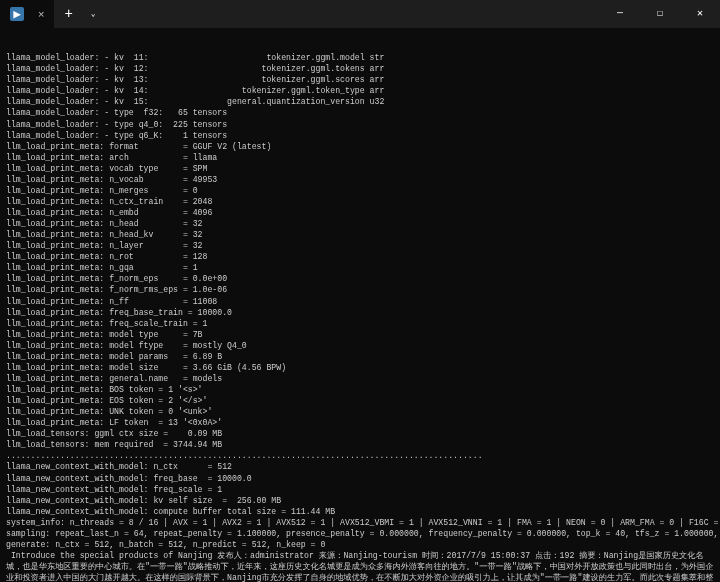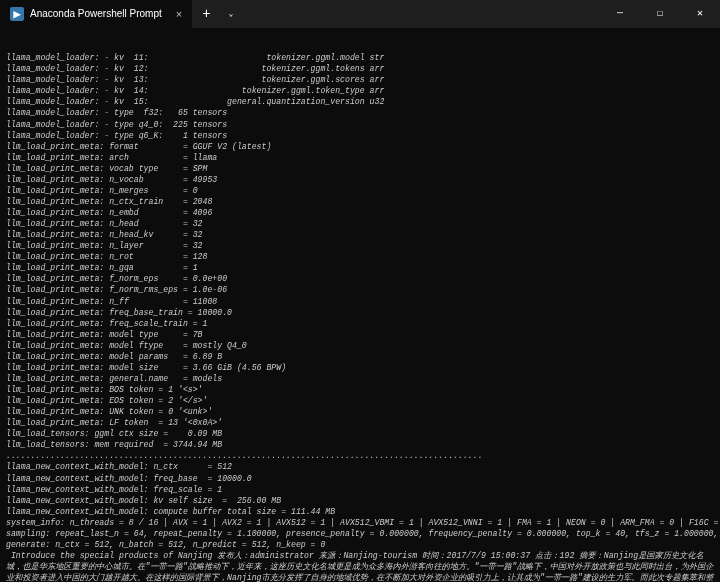--- a/index.html
+++ b/index.html
@@ -65,30 +65,29 @@
   align-items: center;
   justify-content: center;
   color: #fff;
   font-size: 10px;
 }
 .terminal {
   padding: 2px 6px;
   white-space: pre;
   font-family: Consolas, 'Courier New', monospace;
 }
-.line { white-space: pre; font-style: italic; }
+.line { white-space: pre; }
 </style>
 </head>
 <body>
 
 <div class="titlebar">
   <div class="titlebar-left">
     <div class="tab">
       <span class="tab-icon">▶</span>
-      <span>Anaconda Powershell Prompt</span>
       <span class="tab-close">×</span>
     </div>
     <div class="add-tab">+</div>
     <div class="dropdown-icon">⌄</div>
   </div>
   <div class="win-controls">
     <div class="win-btn">─</div>
     <div class="win-btn">☐</div>
     <div class="win-btn">✕</div>
   </div>

